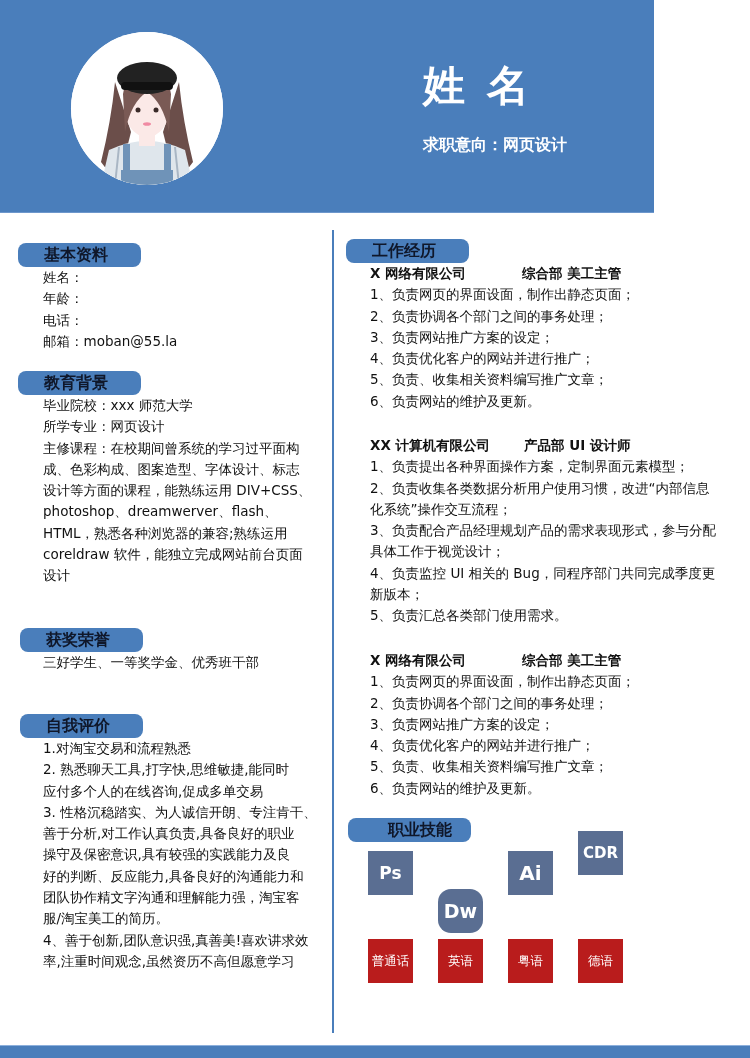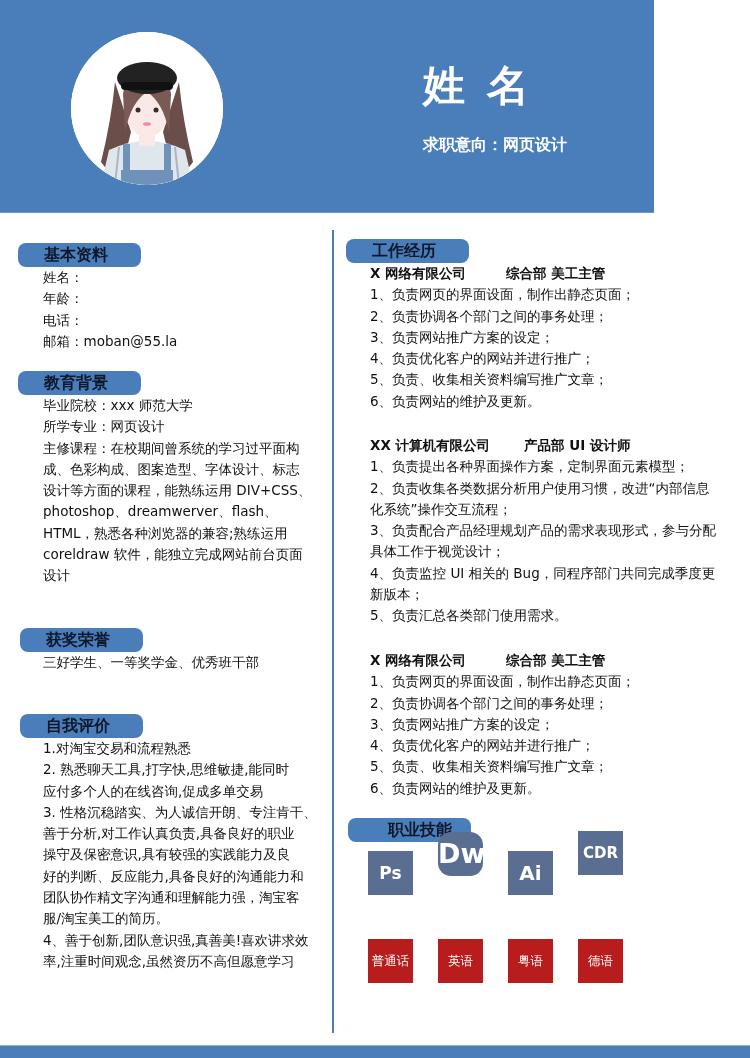--- a/index.html
+++ b/index.html
@@ -14,21 +14,21 @@
 
   .divider { position: absolute; left: 332px; top: 230px; width: 2px; height: 803px; background: #4a7ebb; }
   .footer { position: absolute; left: 0; top: 1045px; width: 750px; height: 13px; background: #4a7ebb; border-top: 1px solid #8db0dc; }
 
   .pill { position: absolute; height: 24px; width: 123px; border-radius: 8px; background: #4a7ebb; color: #0f172a; font-size: 16px; font-weight: bold; line-height: 24px; padding-left: 26px; white-space: nowrap; }
 
   .block { position: absolute; font-size: 13.5px; line-height: 21.3px; color: #111; }
   .block .line { white-space: nowrap; }
 
   .job-title { font-weight: bold; white-space: nowrap; }
-  .job-title .dept { margin-left: 40px; }
+  .job-title .dept { margin-left: 56px; }
 
   .skill { position: absolute; width: 45px; height: 44px; background: #5a6e92; color: #fff; font-weight: bold; text-align: center; line-height: 44px; }
   .skill.lang { background: #b91c1c; font-weight: normal; font-size: 12.5px; }
 </style>
 </head>
 <body>
 
 <div class="header">
   <div class="avatar">
     <svg viewBox="0 0 152 153">
@@ -145,21 +145,21 @@
   <div class="line">2、负责协调各个部门之间的事务处理；</div>
   <div class="line">3、负责网站推广方案的设定；</div>
   <div class="line">4、负责优化客户的网站并进行推广；</div>
   <div class="line">5、负责、收集相关资料编写推广文章；</div>
   <div class="line">6、负责网站的维护及更新。</div>
 </div>
 
 <div class="pill" style="left:348px;top:818px;padding-left:40px;">职业技能</div>
 
 <div class="skill" style="left:368px;top:851px;font-size:17px;">Ps</div>
-<div class="skill" style="left:438px;top:832px;font-size:27px;border-radius:13px;">Dw</div>
+<div class="skill" style="left:438px;top:889px;font-size:19px;border-radius:13px;">Dw</div>
 <div class="skill" style="left:508px;top:851px;font-size:20px;">Ai</div>
 <div class="skill" style="left:578px;top:831px;font-size:15px;">CDR</div>
 
 <div class="skill lang" style="left:368px;top:939px;">普通话</div>
 <div class="skill lang" style="left:438px;top:939px;">英语</div>
 <div class="skill lang" style="left:508px;top:939px;">粤语</div>
 <div class="skill lang" style="left:578px;top:939px;">德语</div>
 
 <div class="footer"></div>
 

